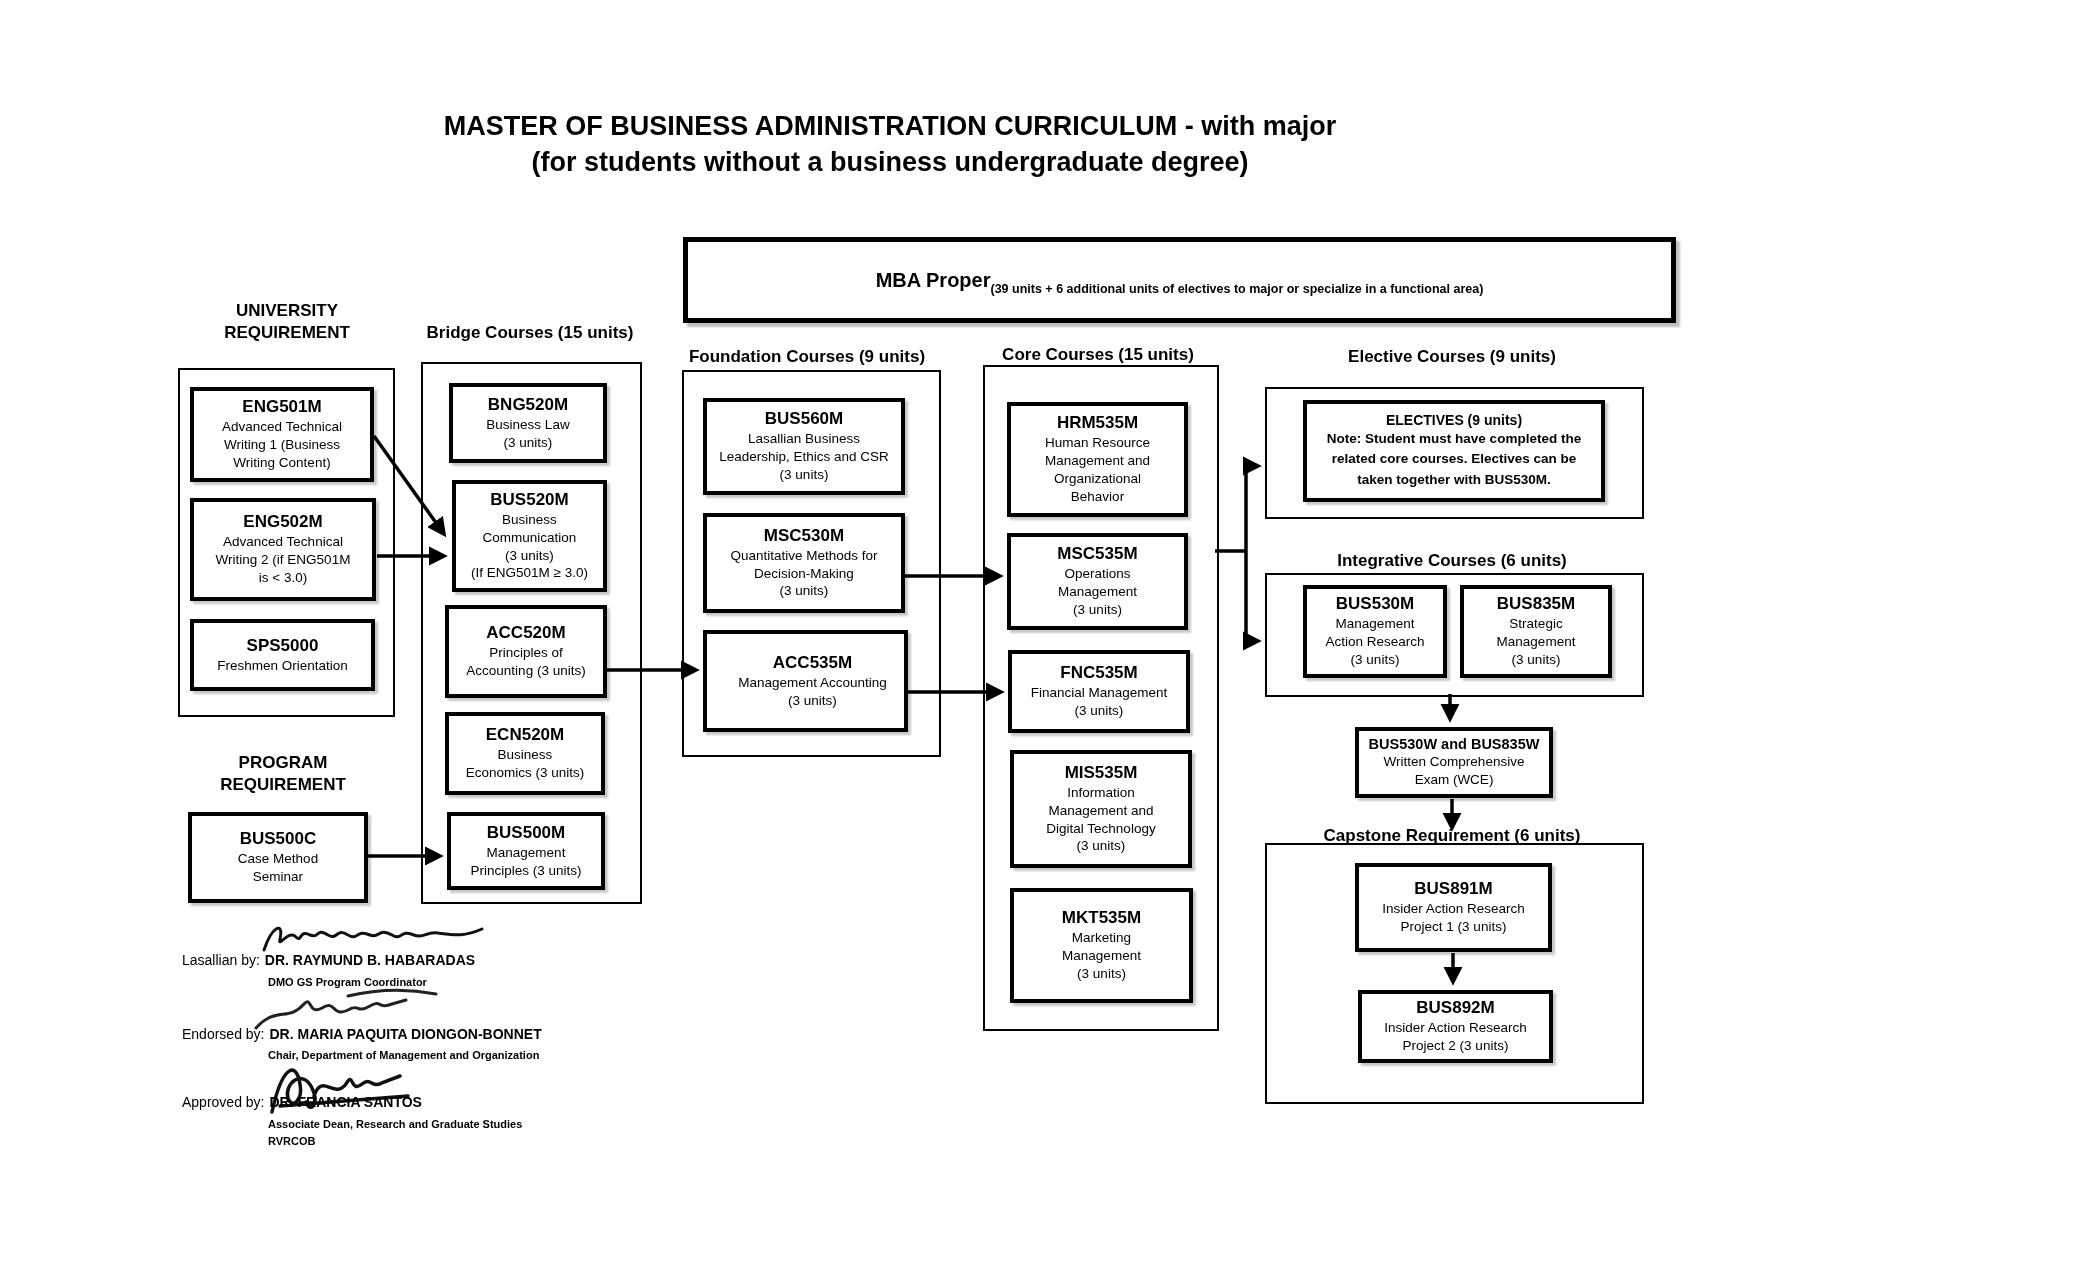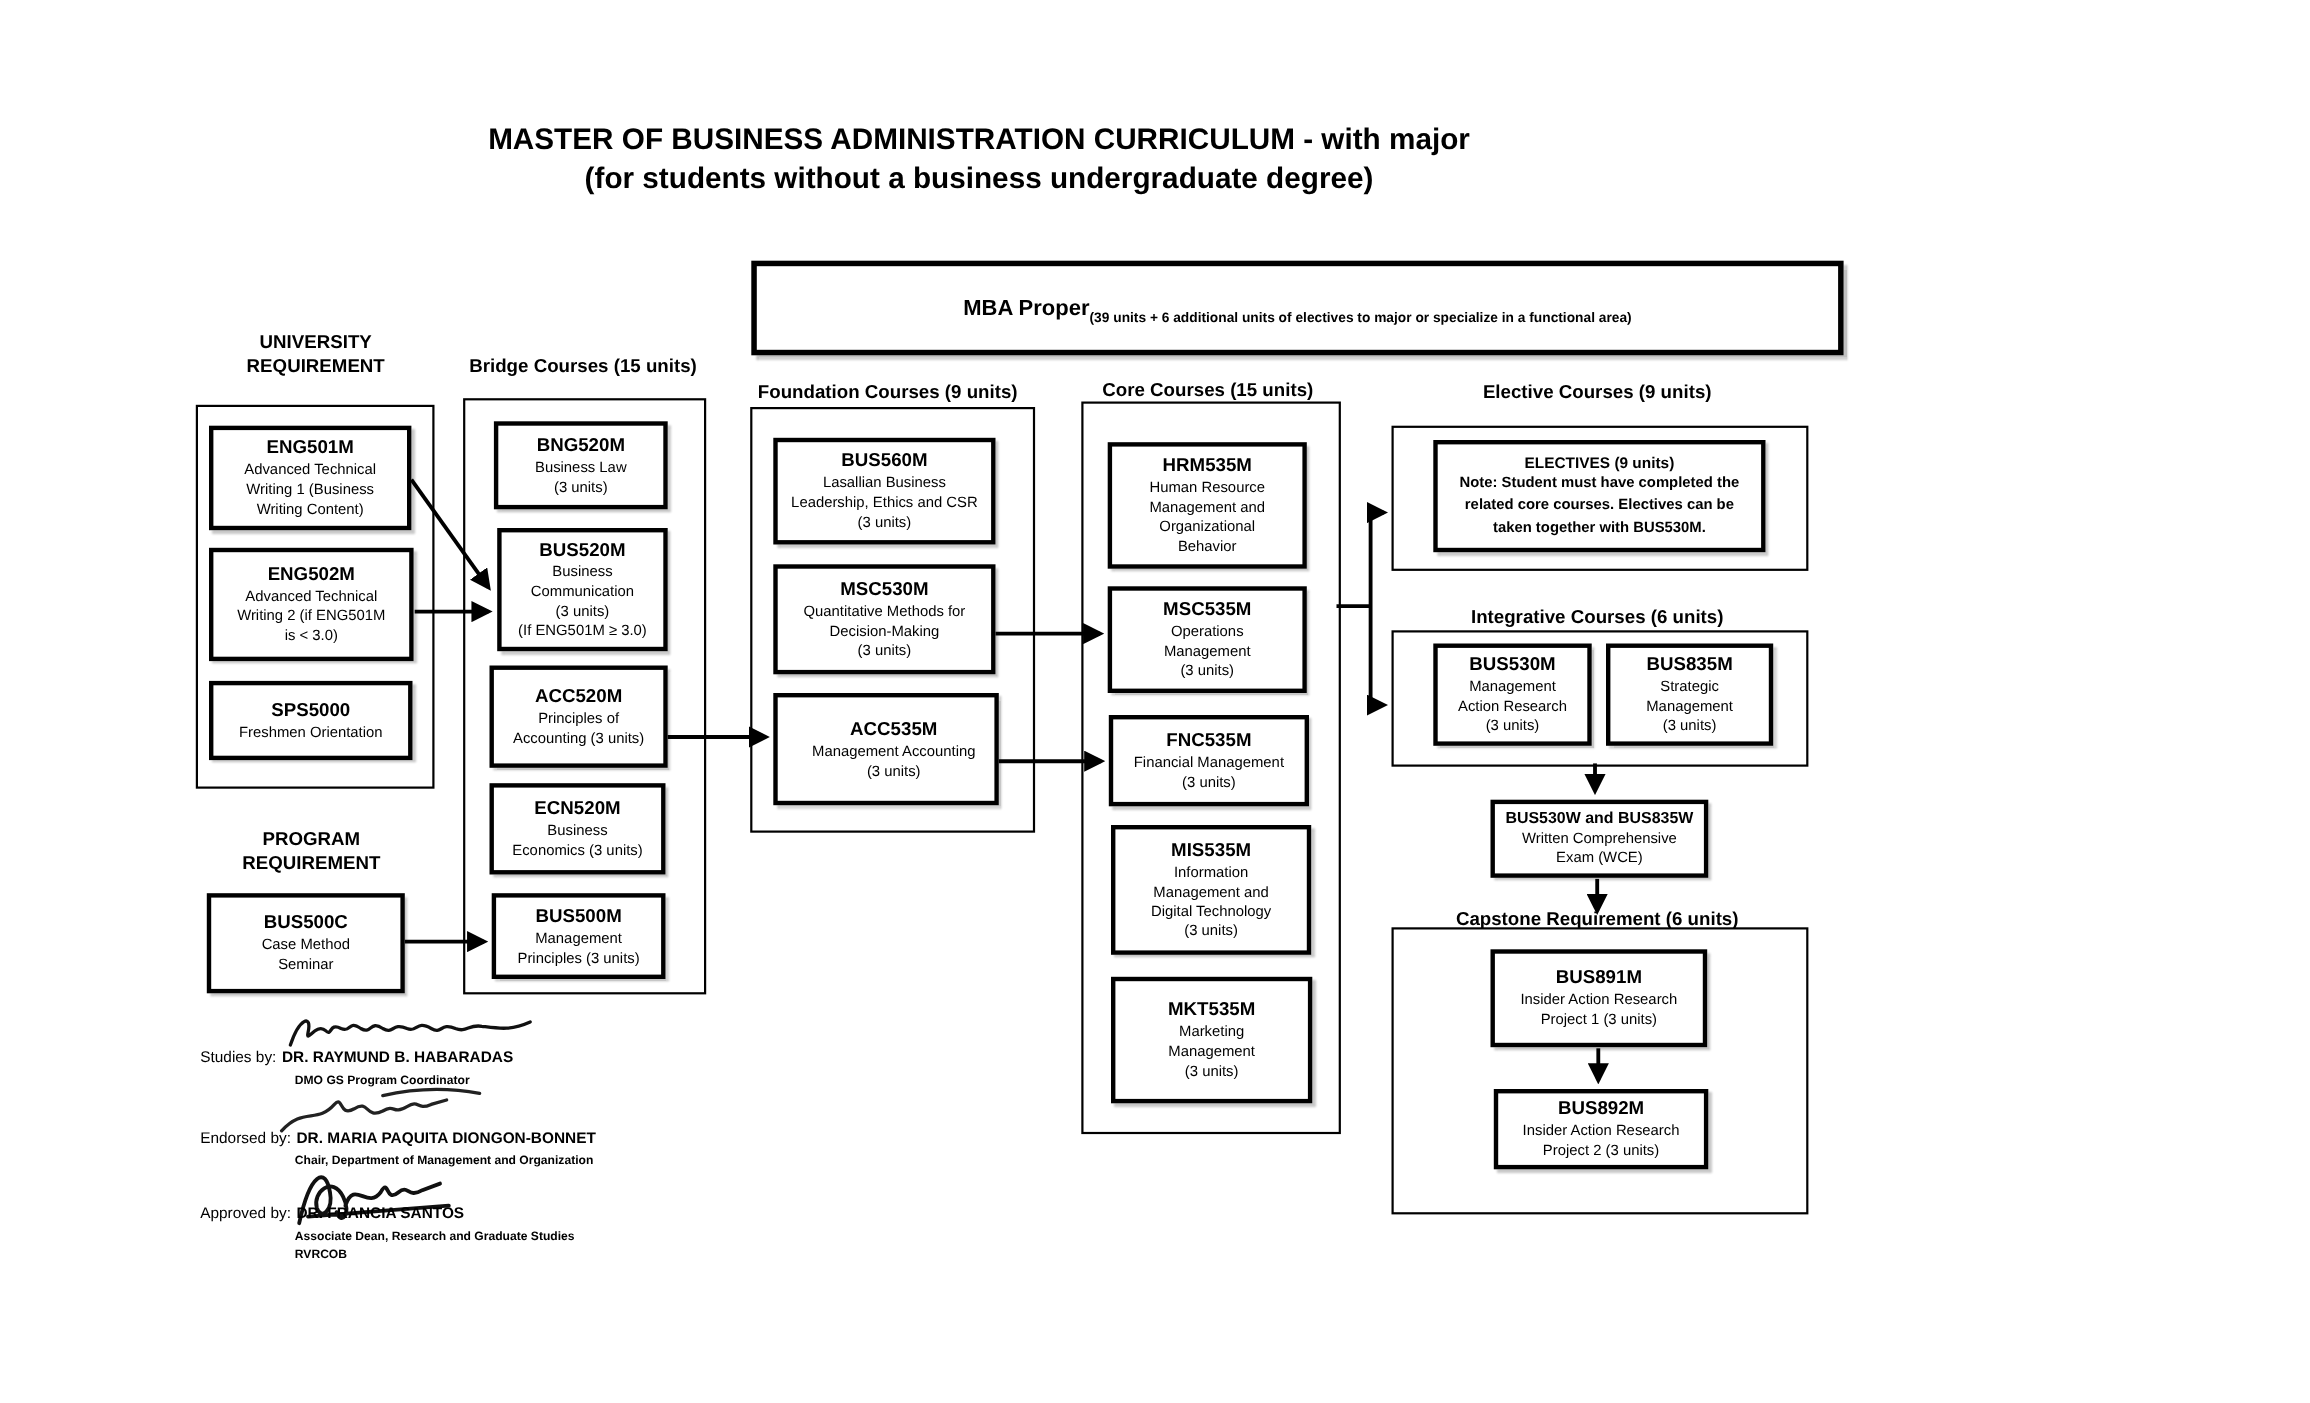--- a/index.html
+++ b/index.html
@@ -207,21 +207,21 @@
 <div class="course" style="left:1358px;top:990px;width:195px;height:73px;">
   <div class="code">BUS892M</div>
   <div class="body">Insider Action Research
 Project 2 (3 units)</div>
 </div>
 
 <svg class="scribble" style="left:258px;top:918px;" width="230" height="42" viewBox="0 0 230 42">
   <path d="M6,32 C14,8 26,3 22,21 C20,31 30,11 38,19 C44,25 41,11 52,17 C62,21 58,9 70,17 C80,23 78,9 90,17 C100,23 98,11 112,17 C122,21 120,9 134,17 C144,23 142,11 156,17 C166,21 168,13 180,15 C196,17 206,19 224,11" fill="none" stroke="#111" stroke-width="3" stroke-linecap="round"></path>
 </svg>
 <div class="sig-row" style="left:182px;top:952px;">
-  <span>Studies by:</span><span class="sig-name">DR. RAYMUND B. HABARADAS</span>
+  <span>Lasallian by:</span><span class="sig-name">DR. RAYMUND B. HABARADAS</span>
 </div>
 <div class="sig-title" style="left:268px;top:974px;">DMO GS Program Coordinator</div>
 
 <svg class="scribble" style="left:252px;top:988px;" width="210" height="44" viewBox="0 0 210 44">
   <path d="M4,40 C24,18 36,34 52,16 C60,7 56,28 70,20 C84,11 80,30 96,22 C108,15 104,26 118,18 C130,11 126,22 140,16 L154,12 M96,8 C122,2 152,0 184,6" fill="none" stroke="#222" stroke-width="3" stroke-linecap="round"></path>
 </svg>
 <div class="sig-row" style="left:182px;top:1026px;">
   <span>Endorsed by:</span><span class="sig-name">DR. MARIA PAQUITA DIONGON-BONNET</span>
 </div>
 <div class="sig-title" style="left:268px;top:1047px;">Chair, Department of Management and Organization</div>

